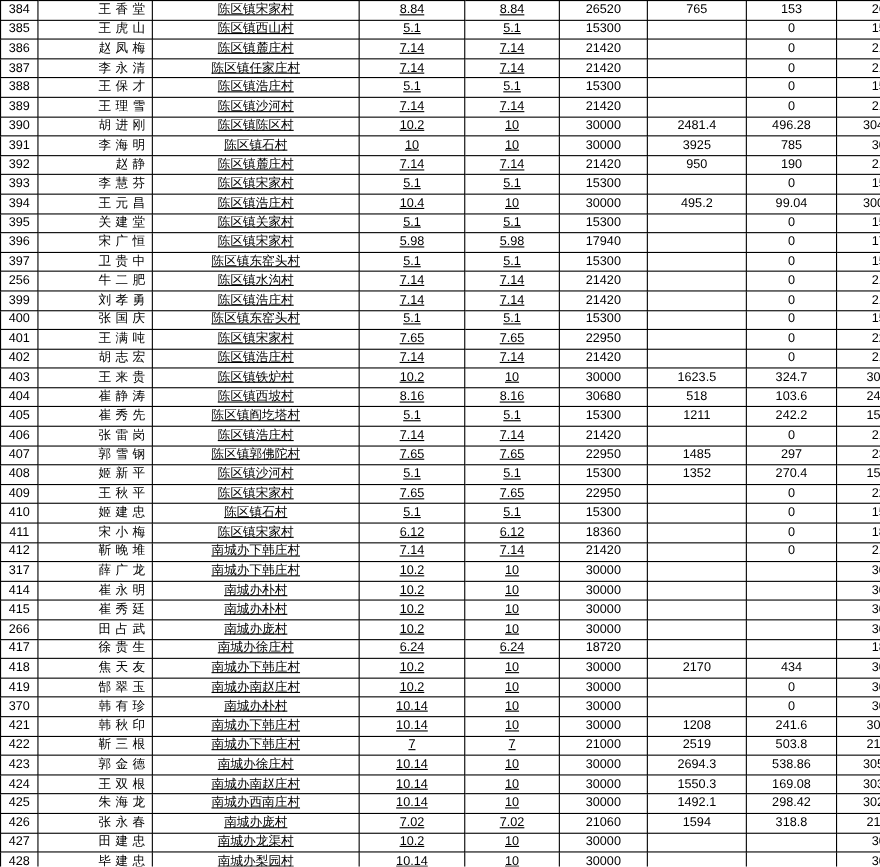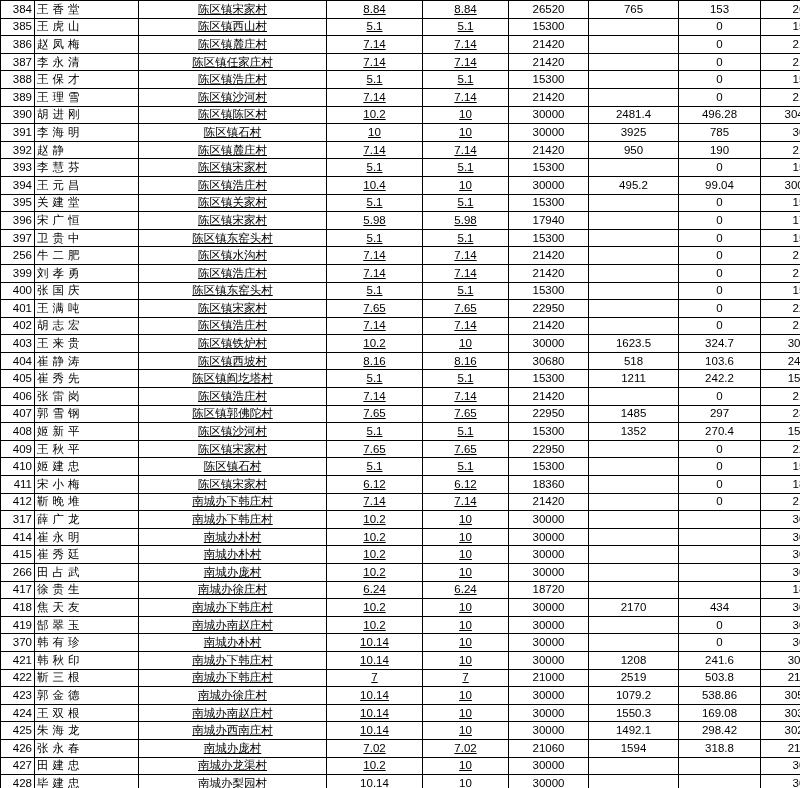--- a/index.html
+++ b/index.html
@@ -18,22 +18,22 @@
   td{
     border:1px solid #000;
     height:16.6px;
     font-size:11.5px;
     line-height:15px;
     padding:0 2px;
     overflow:hidden;
     white-space:nowrap;
   }
   td.num{text-align:center;}
-  td.idx{text-align:right;}
-  td.name{text-align:left;letter-spacing:4px;}
+  td.idx{text-align:center;}
+  td.name{text-align:right;letter-spacing:4px;}
   td.village{text-align:center;text-decoration:underline;}
   .uline{ text-decoration:underline; }
 </style>
 </head>
 <body>
 
 <div id="sheet">
   <table>
     <colgroup>
       <col class="c0">
@@ -476,21 +476,21 @@
           <td class="num">503.8</td>
           <td class="num">21503.8</td>
         </tr>
         <tr>
           <td class="idx">423</td>
           <td class="name">郭金德</td>
           <td class="village">南城办徐庄村</td>
           <td class="num"><span class="uline">10.14</span></td>
           <td class="num"><span class="uline">10</span></td>
           <td class="num">30000</td>
-          <td class="num">1079.2</td>
+          <td class="num">2694.3</td>
           <td class="num">538.86</td>
           <td class="num">30538.86</td>
         </tr>
         <tr>
           <td class="idx">424</td>
           <td class="name">王双根</td>
           <td class="village">南城办南赵庄村</td>
           <td class="num"><span class="uline">10.14</span></td>
           <td class="num"><span class="uline">10</span></td>
           <td class="num">30000</td>

